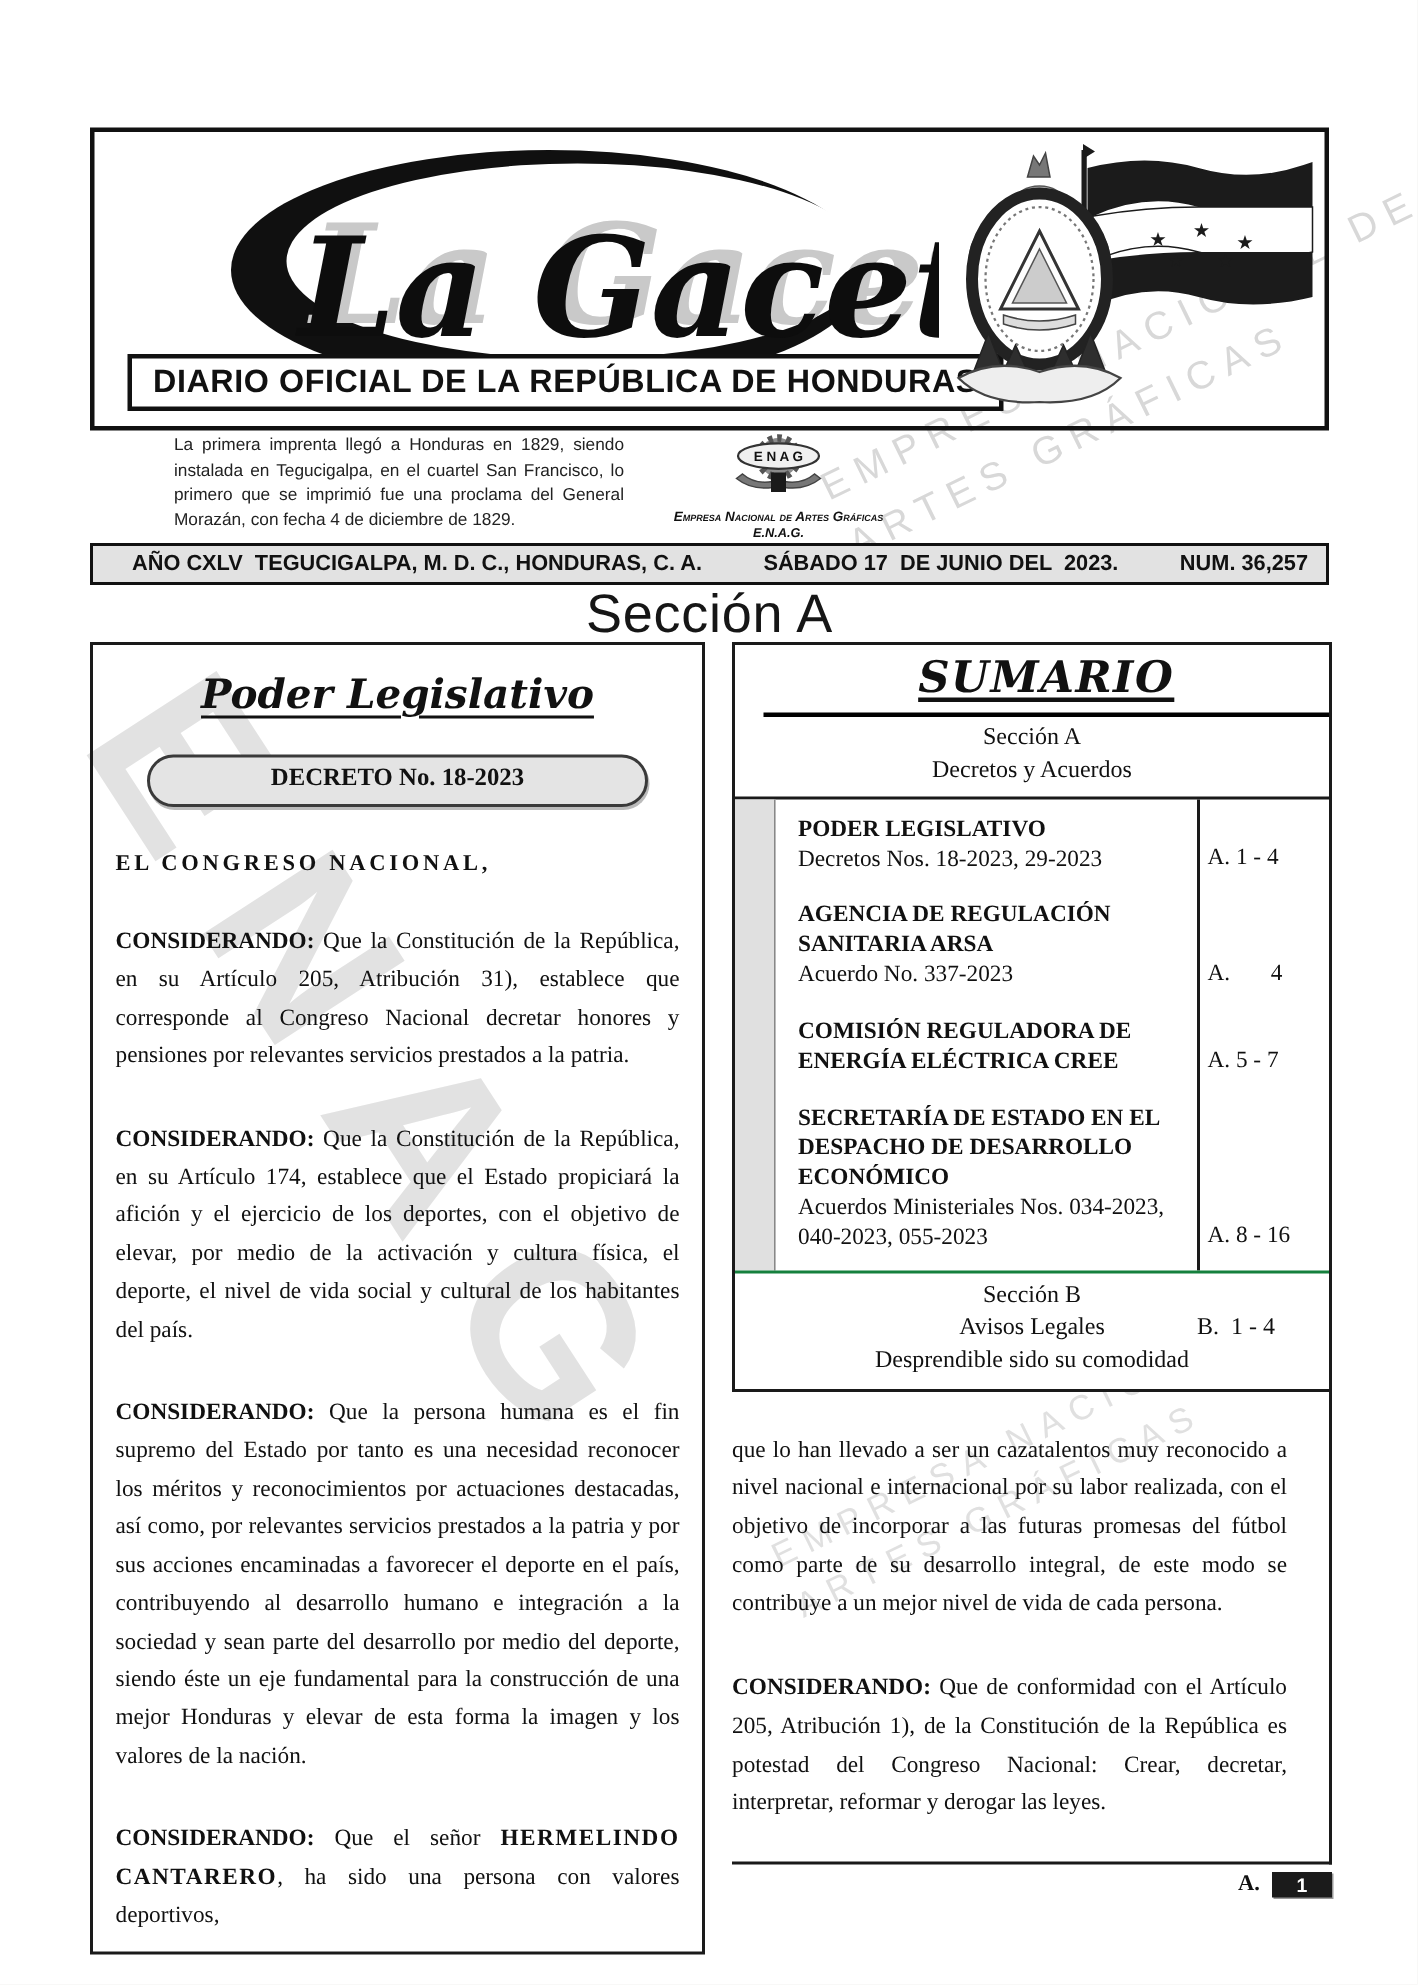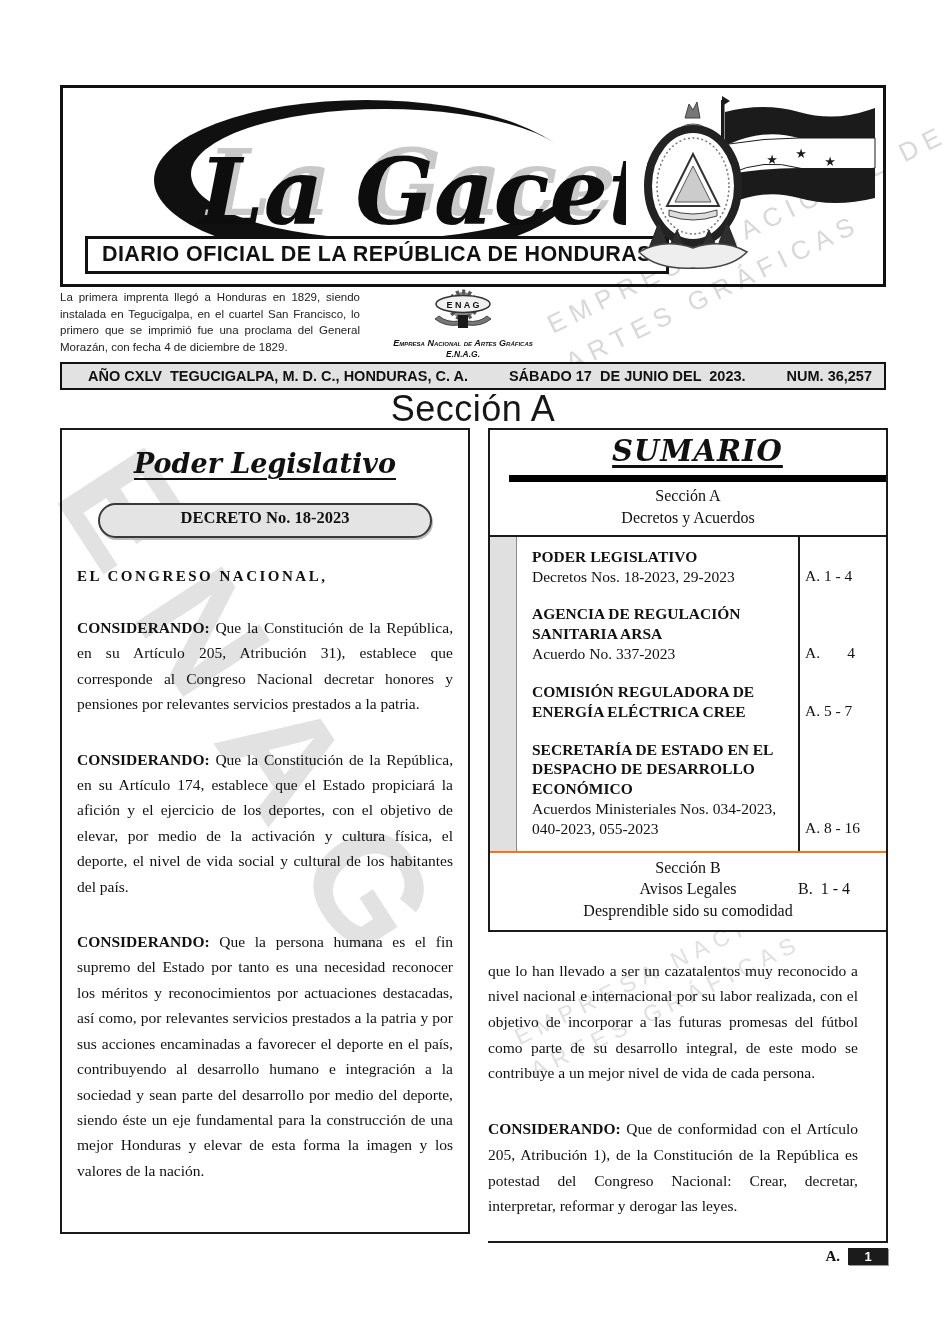--- a/index.html
+++ b/index.html
@@ -14,21 +14,21 @@
   .wm-diag-mid{left:508px;top:1022px;font-size:23px;color:#e0e0e0;}
   
   .header-box{position:absolute;left:60px;top:85px;width:820px;height:196px;border:3px solid #111;z-index:1;background:transparent;}
   .logo-svg{position:absolute;left:18px;top:8px;}
   .diario-box{position:absolute;left:22px;bottom:10px;border:3px solid #111;background:#fff;
               padding:3px 14px 4px;font-family:"Liberation Sans",sans-serif;font-weight:bold;font-size:21.5px;letter-spacing:.4px;white-space:nowrap;}
   .arms-wrap{position:absolute;right:2px;top:2px;z-index:2;}
   
   .notes{position:absolute;left:60px;top:289px;width:826px;height:70px;z-index:1;display:flex;align-items:flex-start;}
   .note{font-family:"Liberation Sans",sans-serif;font-size:11.5px;line-height:1.45;text-align:justify;color:#222;}
-  .note-left{width:300px;}
+  .note-left{width:300px;margin-left:56px;}
   .enag-block{width:170px;margin-left:18px;text-align:center;}
   .enag-caption{font-family:"Liberation Sans",sans-serif;font-weight:bold;font-style:italic;font-variant:small-caps;font-size:9px;margin-top:1px;}
   .enag-abbr{font-family:"Liberation Sans",sans-serif;font-weight:bold;font-style:italic;font-size:8.5px;margin-top:1px;}
   .note-right{width:248px;margin-left:auto;margin-right:12px;text-align:left;}
   
   .datebar{position:absolute;left:60px;top:362px;width:822px;height:24px;border:2px solid #111;background:#e2e2e2;z-index:1;
            display:flex;align-items:center;justify-content:space-between;font-family:"Liberation Sans",sans-serif;font-weight:bold;font-size:14.5px;}
   .datebar span{white-space:pre;}
   .datebar .d-left{padding-left:26px;}
   .datebar .d-right{padding-right:12px;}
@@ -43,32 +43,32 @@
   .pl-heading{text-align:center;font-family:"DejaVu Serif",serif;font-weight:bold;font-style:italic;font-size:27px;
               text-decoration:underline;text-underline-offset:5px;text-decoration-thickness:2px;margin:4px 0 0;}
   .decree-box{width:88%;margin:24px auto 0;border:2px solid #3a3a3a;border-radius:22px;background:#e4e4e4;
               text-align:center;font-weight:bold;font-size:16.5px;padding:3px 0 8px;box-shadow:1px 2px 0 #bbb;}
   .salutation{margin:30px 0 0;font-weight:bold;font-size:15px;letter-spacing:2.5px;}
   .para{font-size:15.5px;line-height:1.64;text-align:justify;margin:30px 0 0;}
   .plabel{font-weight:bold;}
   .pname{font-weight:bold;letter-spacing:1px;}
   
   .sumario{border:2px solid #1a1a1a;border-right:none;background:#fff;}
-  .sum-title{text-align:center;padding:4px 0 7px;border-bottom:7px solid #000000;
+  .sum-title{text-align:center;padding:4px 0 7px;border-bottom:3px solid #000000;
              font-family:"DejaVu Serif",serif;font-weight:bold;font-style:italic;font-size:29px;letter-spacing:1px;
              text-decoration:underline;text-decoration-thickness:3px;text-underline-offset:4px;margin-left:19px;}
   .sum-sect{padding:3px 0 5px;border-bottom:2px solid #1a1a1a;text-align:center;font-size:16px;line-height:1.4;}
   .sum-entries{position:relative;padding:10px 95px 12px 42px;}
   .sum-entries::before{content:"";position:absolute;left:0;top:0;bottom:0;width:26px;background:#e0e0e0;border-right:1px solid #888;}
   .sum-entries::after{content:"";position:absolute;right:86px;top:0;bottom:0;border-left:2px solid #1a1a1a;}
   .sum-entry{position:relative;margin-bottom:18px;font-size:15.5px;line-height:1.28;}
   .sum-entry:last-child{margin-bottom:0;}
   .sum-org{font-weight:bold;}
   .sum-pages{position:absolute;left:calc(100% + 14px);bottom:1px;white-space:pre;font-size:15.5px;}
-  .sum-b{border-top:2px solid #f97316;padding:4px 14px 8px;text-align:center;font-size:16px;line-height:1.35;position:relative;}
+  .sum-b{border-top:2px solid #15803d;padding:4px 14px 8px;text-align:center;font-size:16px;line-height:1.35;position:relative;}
   .sum-b-mid{position:relative;}
   .sum-b-pages{position:absolute;right:22px;top:0;white-space:pre;}
   
   .rc-paras{padding:26px 28px 0 0;}
   .rc-paras .para{font-size:15.5px;line-height:1.66;margin:0 0 30px;}
   
   .page-footer{position:absolute;top:1248px;right:57px;z-index:2;display:flex;align-items:center;gap:8px;}
   .pf-prefix{font-weight:bold;font-size:15px;}
   .pf-box{width:40px;height:17px;background:#1b1b1b;color:#fff;font-family:"Liberation Sans",sans-serif;
           font-weight:bold;font-size:13px;line-height:17px;text-align:center;box-shadow:1px 1px 0 #999;}
@@ -167,20 +167,21 @@
       <div class="pl-heading">Poder Legislativo</div>
       <div class="decree-box">DECRETO No. 18-2023</div>
       <div class="salutation">EL CONGRESO NACIONAL,</div>
 
       <p class="para"><span class="plabel">CONSIDERANDO:</span><span> Que la Constitución de la República, en su Artículo 205, Atribución 31), establece que corresponde al Congreso Nacional decretar honores y pensiones por relevantes servicios prestados a la patria.</span></p>
 
       <p class="para"><span class="plabel">CONSIDERANDO:</span><span> Que la Constitución de la República, en su Artículo 174, establece que el Estado propiciará la afición y el ejercicio de los deportes, con el objetivo de elevar, por medio de la activación y cultura física, el deporte, el nivel de vida social y cultural de los habitantes del país.</span></p>
 
       <p class="para"><span class="plabel">CONSIDERANDO:</span><span> Que la persona humana es el fin supremo del Estado por tanto es una necesidad reconocer los méritos y reconocimientos por actuaciones destacadas, así como, por relevantes servicios prestados a la patria y por sus acciones encaminadas a favorecer el deporte en el país, contribuyendo al desarrollo humano e integración a la sociedad y sean parte del desarrollo por medio del deporte, siendo éste un eje fundamental para la construcción de una mejor Honduras y elevar de esta forma la imagen y los valores de la nación.</span></p>
 
+      <p class="para"><span class="plabel">CONSIDERANDO:</span><span> Que el señor </span><span class="pname">HERMELINDO CANTARERO</span><span>, ha sido una persona con valores deportivos,</span></p>
     </div>
 
     <div class="col-right">
       <div class="sumario">
         <div class="sum-title">SUMARIO</div>
         <div class="sum-sect">
           <div>Sección A</div>
           <div>Decretos y Acuerdos</div>
         </div>
         <div class="sum-entries">

